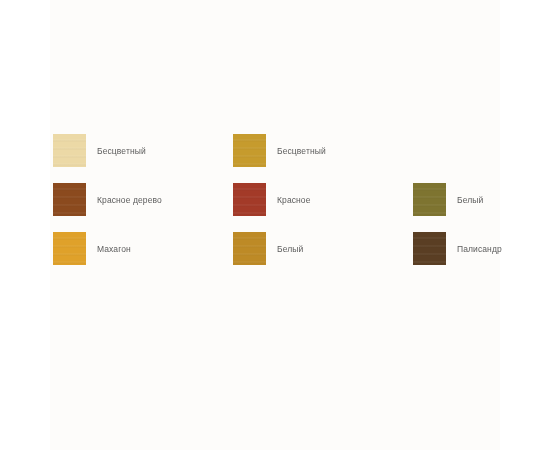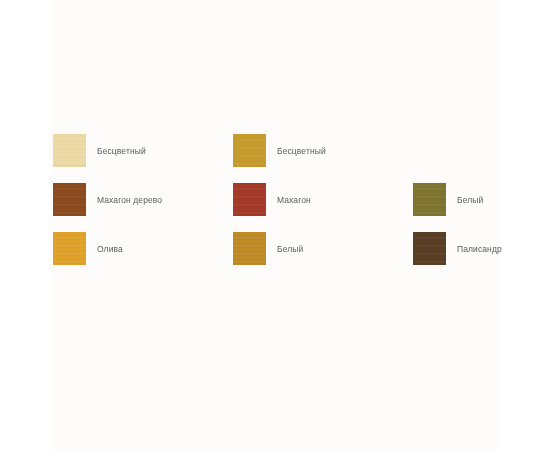--- a/index.html
+++ b/index.html
@@ -105,36 +105,36 @@
       </div>
       <div class="swatch-cell col-3">
         <span class="swatch-chip" style="background:#c69b2d;"></span>
         <span class="swatch-label">Бесцветный</span>
       </div>
     </div>
 
     <div class="swatch-row">
       <div class="swatch-cell">
         <span class="swatch-chip" style="background:#8b4a1e;"></span>
-        <span class="swatch-label">Махагон дерево</span>
+        <span class="swatch-label">Красное дерево</span>
       </div>
       <div class="swatch-cell">
         <span class="swatch-chip" style="background:#a33a28;"></span>
-        <span class="swatch-label">Махагон</span>
+        <span class="swatch-label">Красное</span>
       </div>
       <div class="swatch-cell col-3">
         <span class="swatch-chip" style="background:#7e7430;"></span>
         <span class="swatch-label">Белый</span>
       </div>
     </div>
 
     <div class="swatch-row">
       <div class="swatch-cell">
         <span class="swatch-chip" style="background:#dfa12a;"></span>
-        <span class="swatch-label">Олива</span>
+        <span class="swatch-label">Махагон</span>
       </div>
       <div class="swatch-cell">
         <span class="swatch-chip" style="background:#bd8a26;"></span>
         <span class="swatch-label">Белый</span>
       </div>
       <div class="swatch-cell col-3">
         <span class="swatch-chip" style="background:#5a3e23;"></span>
         <span class="swatch-label">Палисандр</span>
       </div>
     </div>

